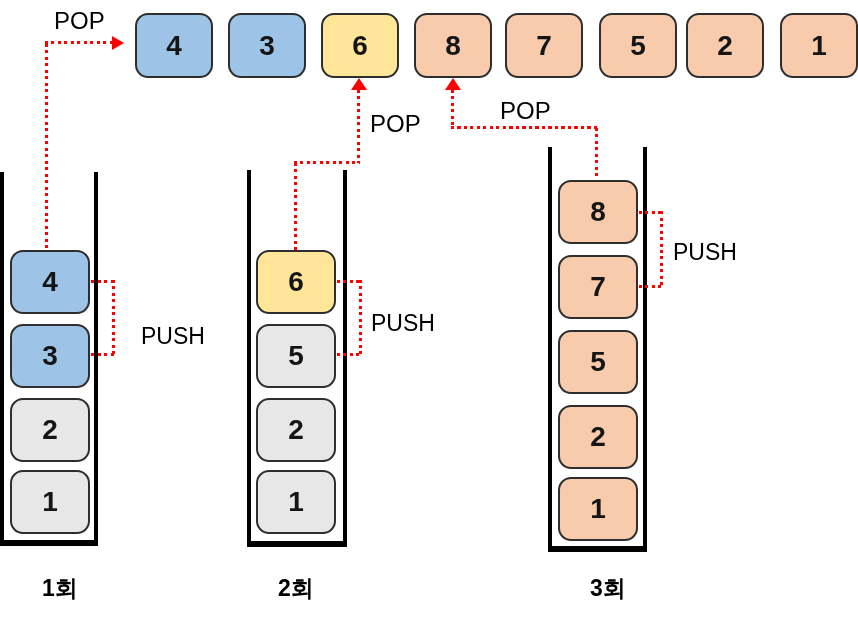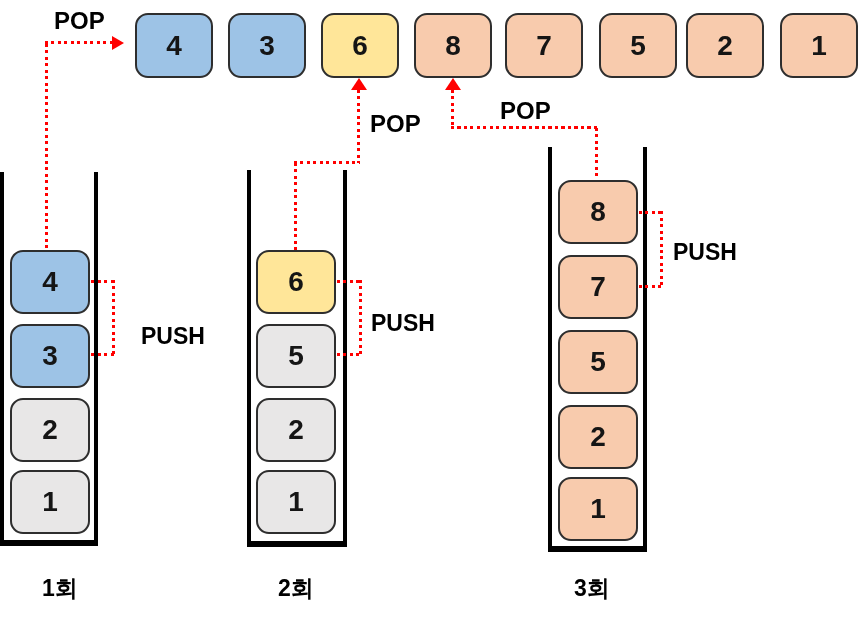--- a/index.html
+++ b/index.html
@@ -25,21 +25,21 @@
     position:absolute;box-sizing:border-box;
     border-left:4px solid #000;border-right:4px solid #000;border-bottom:6px solid #000;
     background:transparent;
   }
   
   .dh{position:absolute;height:3px;background:repeating-linear-gradient(90deg,#FF0000 0 3px,transparent 3px 6.5px);}
   .dv{position:absolute;width:3px;background:repeating-linear-gradient(180deg,#FF0000 0 3px,transparent 3px 6.5px);}
   .arrow-r{position:absolute;width:0;height:0;border-top:7px solid transparent;border-bottom:7px solid transparent;border-left:12px solid #FF0000;}
   .arrow-u{position:absolute;width:0;height:0;border-left:8px solid transparent;border-right:8px solid transparent;border-bottom:12px solid #FF0000;}
   
-  .oplabel{position:absolute;font-size:24px;font-weight:bold;color:#000;line-height:1;}
+  .oplabel{position:absolute;font-size:24px;font-weight:normal;color:#000;line-height:1;}
   .caption{position:absolute;font-size:23px;font-weight:bold;color:#000;line-height:1;}
 </style>
 </head>
 <body>
 
 <div class="canvas">
 
   <div class="cell c-blue" style="left:135px">4</div>
   <div class="cell c-blue" style="left:228px">3</div>
   <div class="cell c-yellow" style="left:321px">6</div>
@@ -83,21 +83,21 @@
   <div class="dv" style="left:359px;top:280px;height:76px"></div>
   <div class="dh" style="left:337px;top:353px;width:25px"></div>
   <div class="oplabel" style="left:371px;top:312px;font-size:23px">PUSH</div>
 
   <div class="stack" style="left:548px;top:147px;width:99px;height:405px"></div>
   <div class="sbox c-peach" style="left:558px;top:180px">8</div>
   <div class="sbox c-peach" style="left:558px;top:255px">7</div>
   <div class="sbox c-peach" style="left:558px;top:330px">5</div>
   <div class="sbox c-peach" style="left:558px;top:405px">2</div>
   <div class="sbox c-peach" style="left:558px;top:477px">1</div>
-  <div class="caption" style="left:574px;top:577px">3회</div>
+  <div class="caption" style="left:590px;top:577px">3회</div>
 
   <div class="oplabel" style="left:500px;top:99px">POP</div>
   <div class="arrow-u" style="left:445px;top:78px"></div>
   <div class="dv" style="left:451px;top:90px;height:39px"></div>
   <div class="dh" style="left:451px;top:126px;width:147px"></div>
   <div class="dv" style="left:595px;top:128px;height:52px"></div>
 
   <div class="dh" style="left:639px;top:211px;width:24px"></div>
   <div class="dv" style="left:660px;top:211px;height:77px"></div>
   <div class="dh" style="left:639px;top:285px;width:24px"></div>

